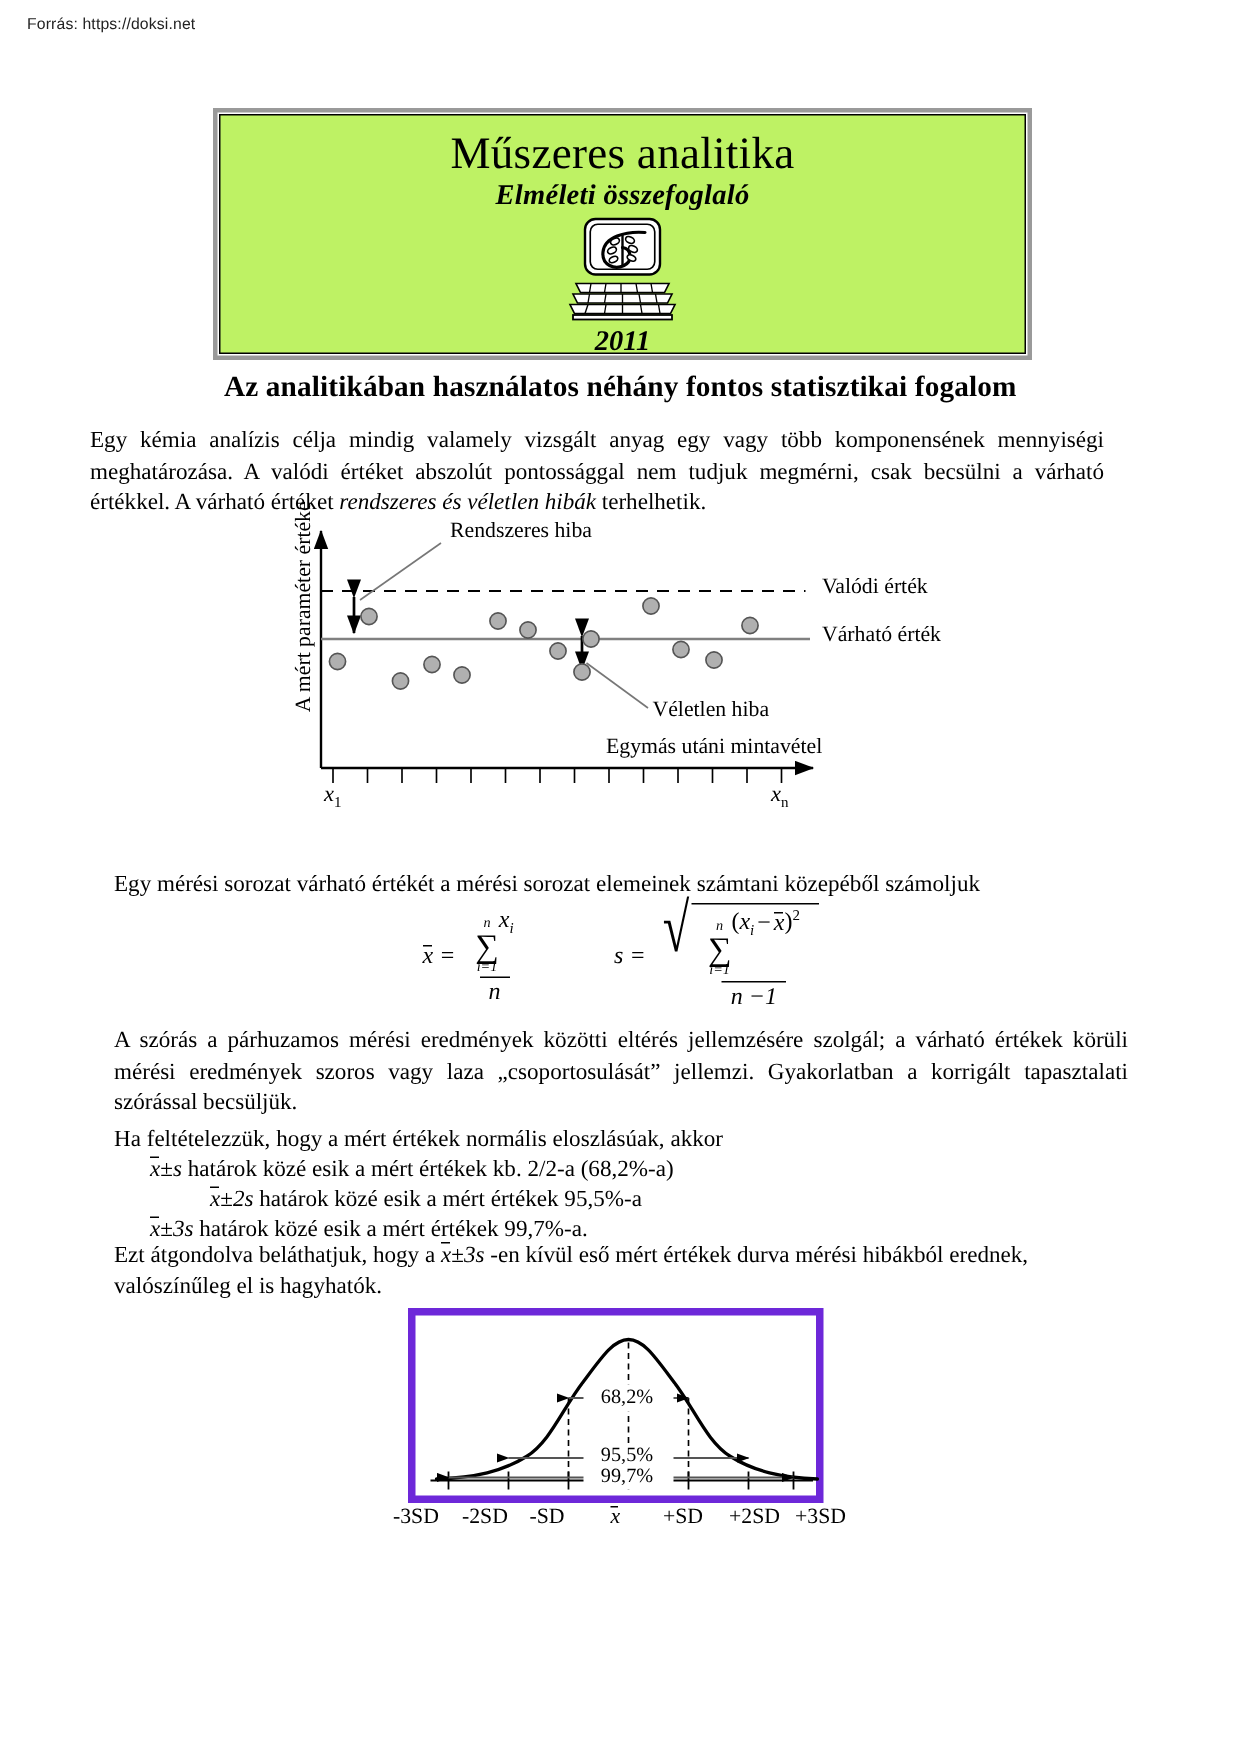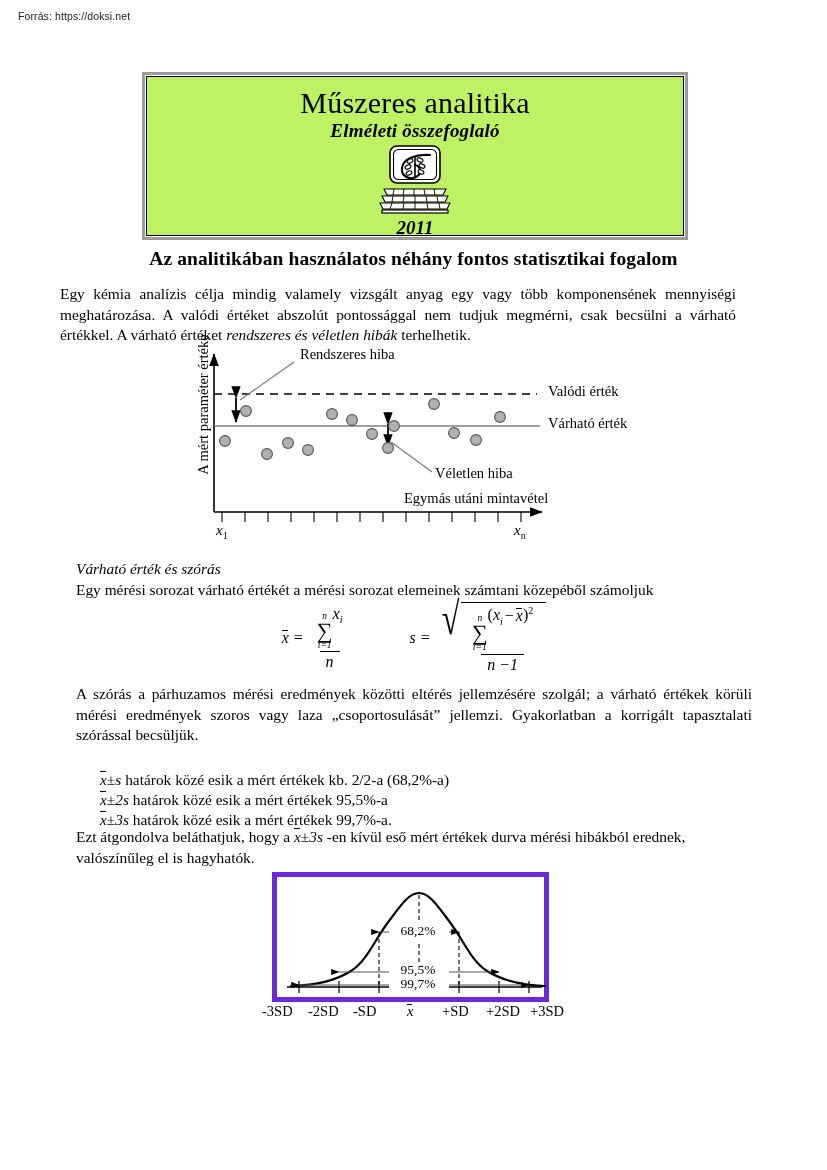--- a/index.html
+++ b/index.html
@@ -110,21 +110,21 @@
 
   
   .rule-line {
     position: absolute;
     left: 100px;
     font-size: 15.4px;
     line-height: 1.34;
     white-space: nowrap;
   }
   .rule-1 { top: 770px; }
-  .rule-2 { top: 790px; }
+  .rule-2 { top: 790px; margin-left: 40px; }
   .rule-3 { top: 810px; }
 
   
   .math-row {
     position: absolute;
     left: 76px;
     top: 600px;
     width: 676px;
     height: 76px;
     display: flex;
@@ -358,21 +358,20 @@
     <div style="position:absolute; left:118px; top:2px; font-size:14.5px; white-space:nowrap;">Rendszeres hiba</div>
     <div style="position:absolute; left:366px; top:39px; font-size:14.5px; white-space:nowrap;">Valódi érték</div>
     <div style="position:absolute; left:366px; top:71px; font-size:14.5px; white-space:nowrap;">Várható érték</div>
     <div style="position:absolute; left:253px; top:121px; font-size:14.5px; white-space:nowrap;">Véletlen hiba</div>
     <div style="position:absolute; left:222px; top:146px; font-size:14.5px; white-space:nowrap;">Egymás utáni mintavétel</div>
 
     <div style="position:absolute; left:34px; top:178px; font-size:15px; font-style:italic;"><span>x</span><span class="sub" style="font-style:normal">1</span></div>
     <div style="position:absolute; left:332px; top:178px; font-size:15px; font-style:italic;"><span>x</span><span class="sub" style="font-style:normal">n</span></div>
   </div>
 
-  <div class="body-text para-scatter-caption">Várható érték és szórás</div>
   <div class="body-text para-mean-lead">Egy mérési sorozat várható értékét a mérési sorozat elemeinek számtani közepéből számoljuk</div>
 
   <div class="math-row">
 
     <span class="math-expr">
       <span class="mvar ovl">x</span>
       <span style="margin:0 5px">=</span>
       <span class="frac">
         <span class="num">
           <span class="sum-block">
@@ -401,20 +400,21 @@
             </span>
             <span class="den mvar">n −1</span>
           </span>
         </span>
       </span>
     </span>
   </div>
 
   <div class="body-text para-szoras">A szórás a párhuzamos mérési eredmények közötti eltérés jellemzésére szolgál; a várható értékek körüli mérési eredmények szoros vagy laza „csoportosulását” jellemzi. Gyakorlatban a korrigált tapasztalati szórással becsüljük.</div>
 
+  <div class="body-text para-normal-lead">Ha feltételezzük, hogy a mért értékek normális eloszlásúak, akkor</div>
 
   <div class="rule-line rule-1"><span class="mvar ovl">x</span><span>±</span><span class="mvar">s</span><span>  határok közé esik a mért értékek kb. 2/2-a (68,2%-a)</span></div>
   <div class="rule-line rule-2"><span class="mvar ovl">x</span><span>±</span><span class="mvar">2s</span><span>  határok közé esik a mért értékek 95,5%-a</span></div>
   <div class="rule-line rule-3"><span class="mvar ovl">x</span><span>±</span><span class="mvar">3s</span><span>  határok közé esik a mért értékek 99,7%-a.</span></div>
 
   <div class="body-text para-outro"><span>Ezt átgondolva beláthatjuk, hogy a </span><span class="mvar ovl">x</span><span>±</span><span class="mvar">3s</span><span> -en kívül eső mért értékek durva mérési hibákból erednek, valószínűleg el is hagyhatók.</span></div>
 
   <div class="bell-fig">
     <svg width="275" height="128" viewBox="0 0 275 128">
       <defs>

